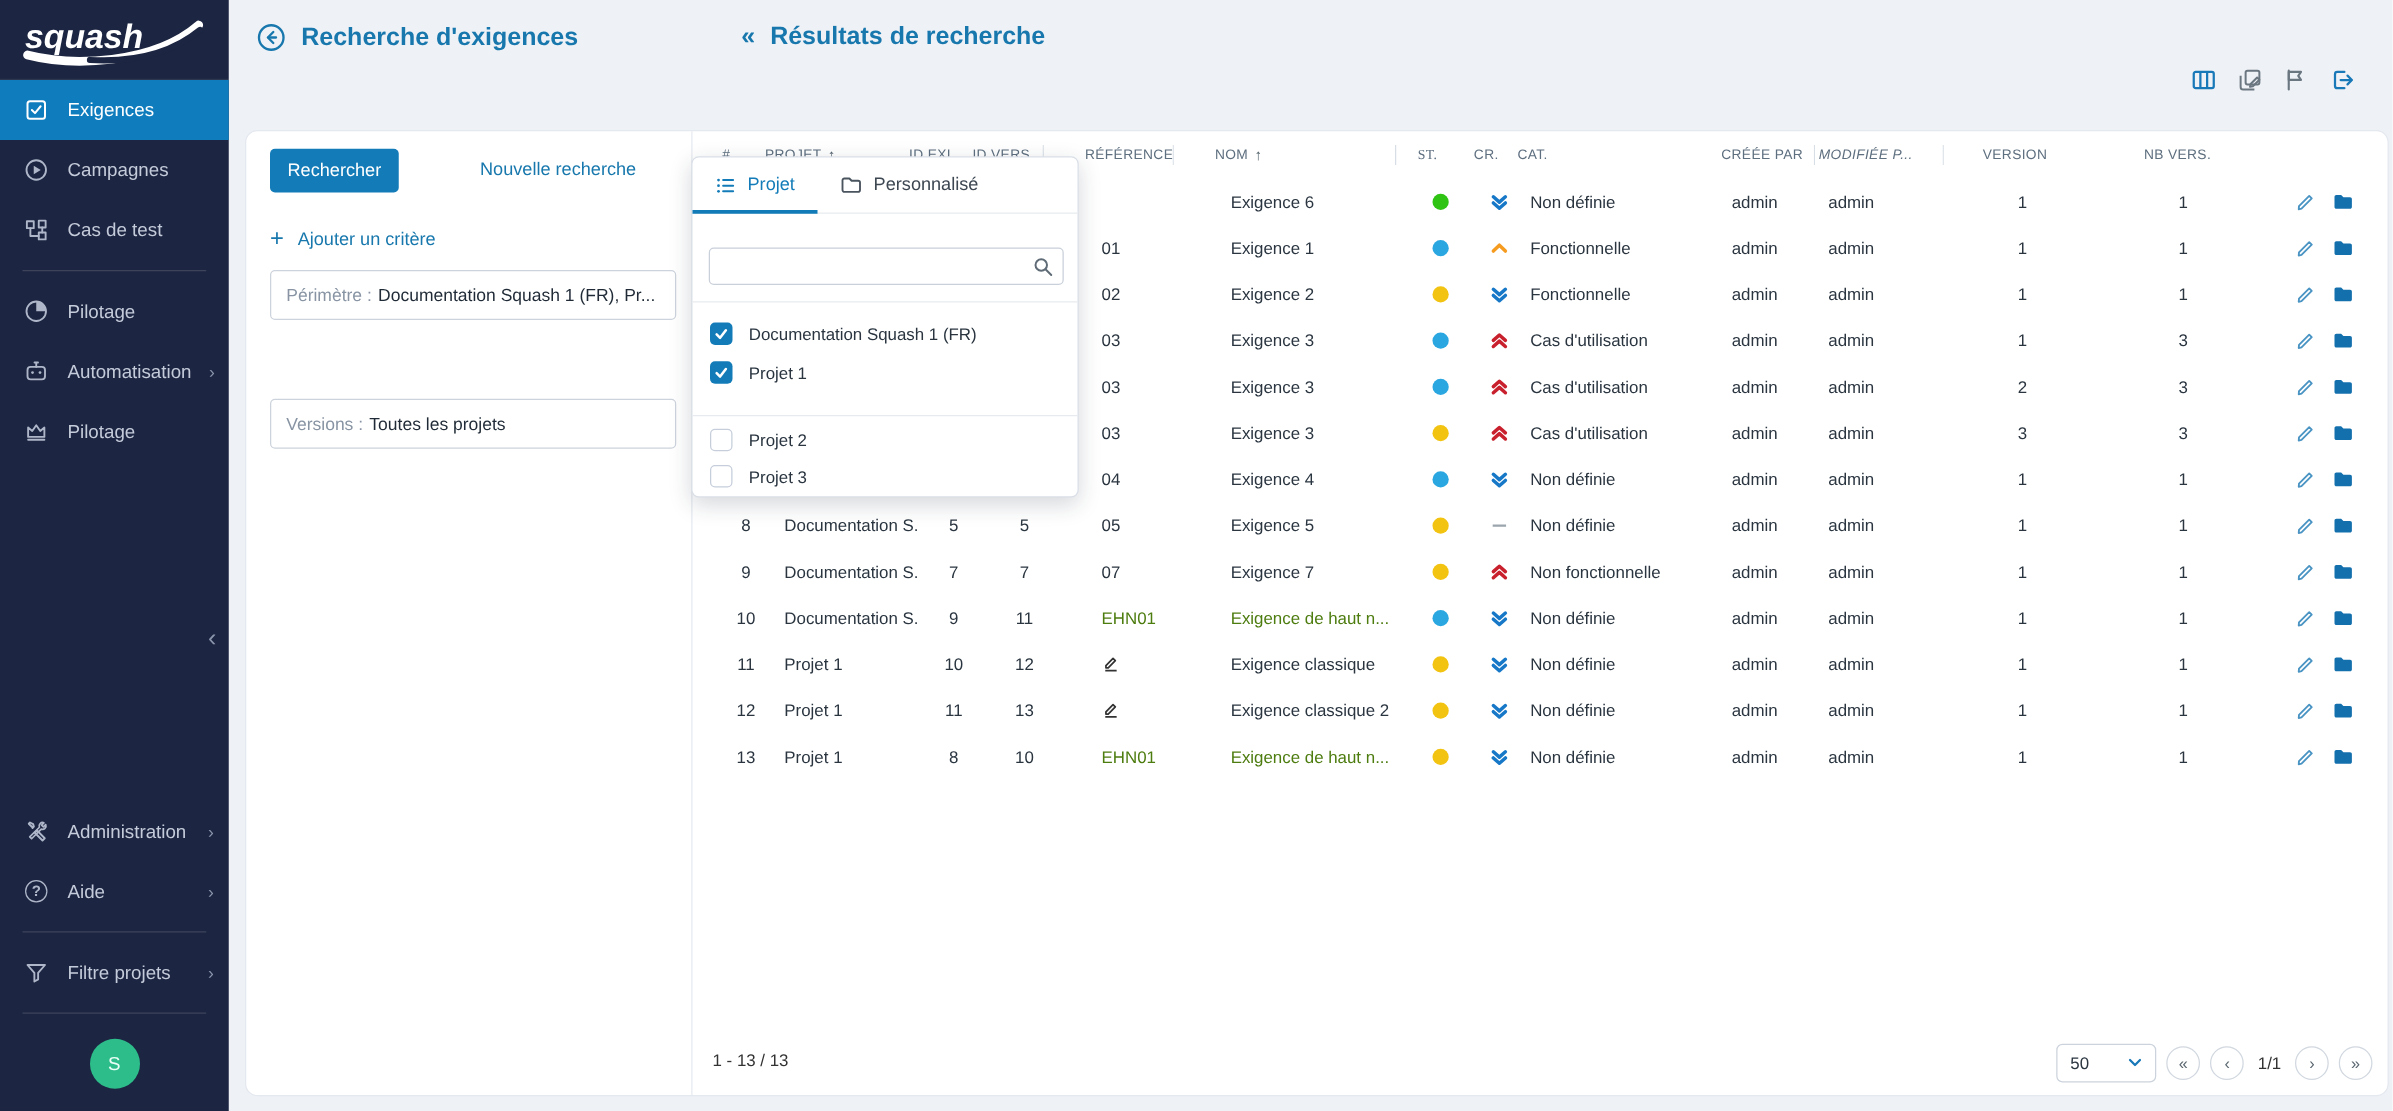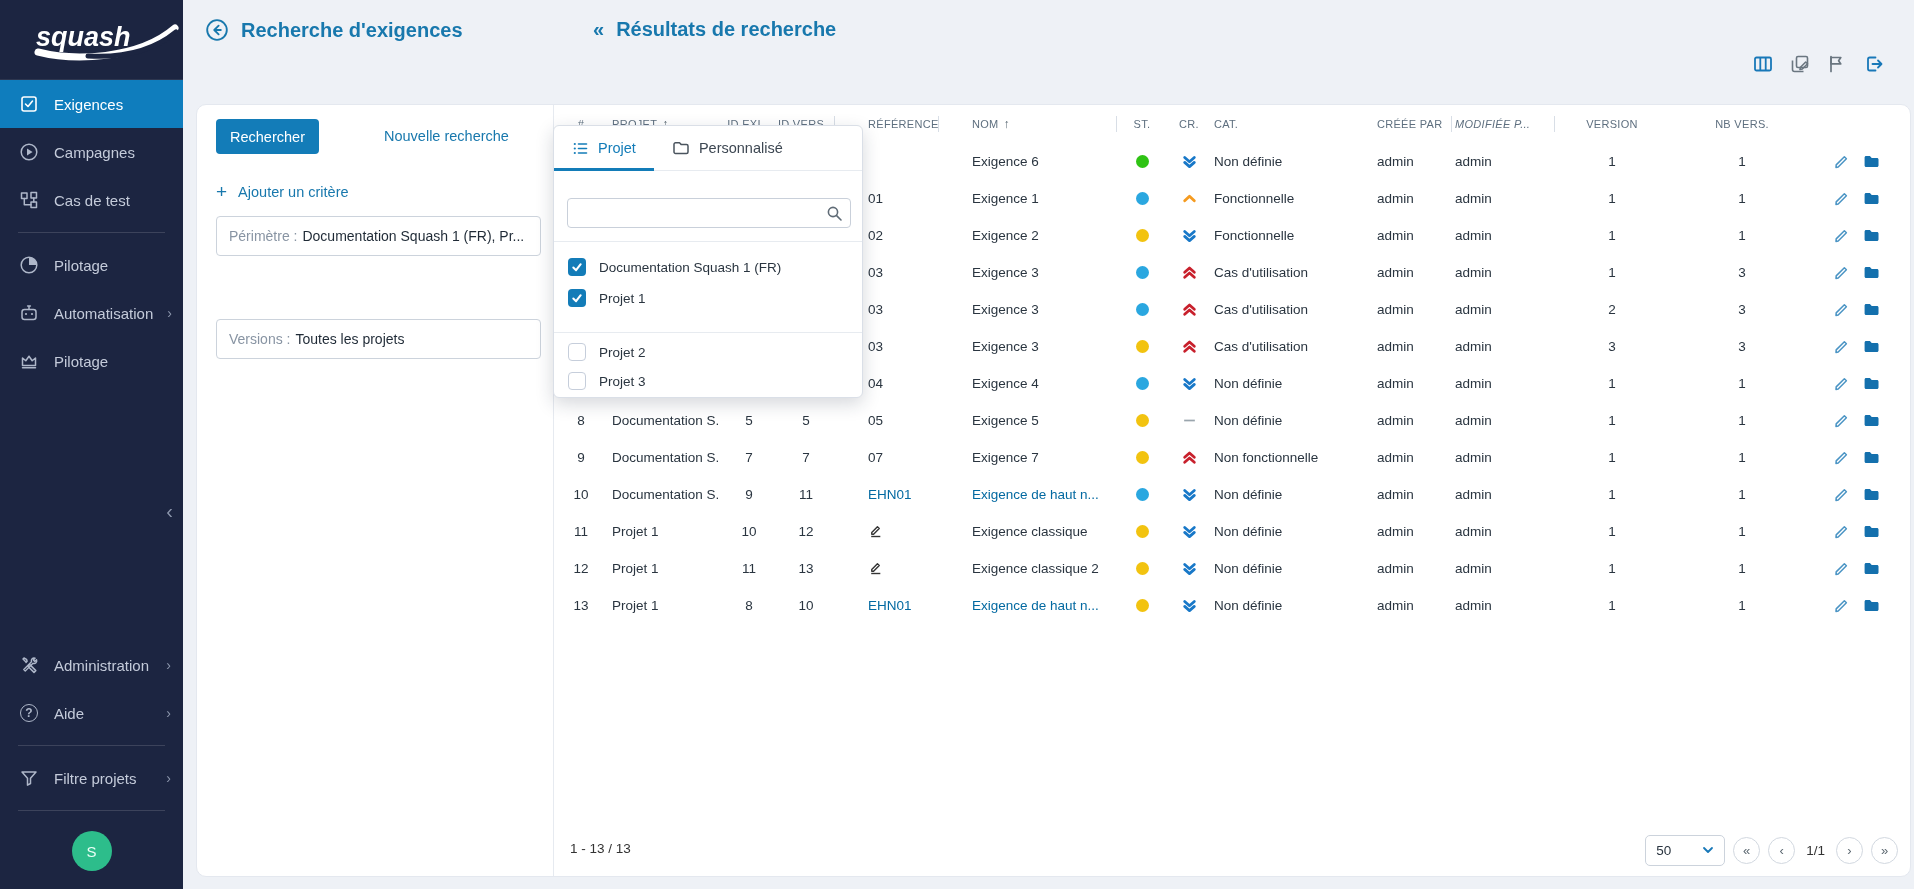--- a/index.html
+++ b/index.html
@@ -3,21 +3,21 @@
 <meta charset="utf-8">
 <style>
   * { box-sizing: border-box; }
   html,body { margin:0; padding:0; }
   body {
     width:1914px; height:889px; position:relative; overflow:hidden;
     background:#eef1f6; font-family:"Liberation Sans", sans-serif; color:#2a3540;
   }
   
   .sidebar { position:absolute; left:0; top:0; width:183px; height:889px; background:#1c2541; color:#c4cbda; }
-  .logo { height:80px; display:flex; align-items:center; padding-left:28px; border-bottom:1px solid rgba(255,255,255,.08); }
+  .logo { height:64px; display:flex; align-items:center; padding-left:12px; border-bottom:1px solid rgba(255,255,255,.08); }
   .nav-item { height:48px; display:flex; align-items:center; gap:14px; padding:0 12px 0 18px; font-size:15px; cursor:pointer; }
   .nav-item .ic { width:22px; height:22px; display:flex; align-items:center; justify-content:center; color:#aeb7c9; flex-shrink:0; }
   .nav-item.active { background:#0f7dbd; color:#ffffff; }
   .nav-item.active .ic { color:#ffffff; }
   .nav-item .chev { margin-left:auto; color:#8b95ab; font-size:14px; }
   .nav-divider { height:1px; background:rgba(255,255,255,.14); margin:8px 18px; }
   .collapse-chev { position:absolute; right:10px; top:500px; color:#8b95ab; font-size:20px; cursor:pointer; }
   .sidebar-bottom { position:absolute; left:0; right:0; bottom:0; padding-bottom:6px; }
   .avatar-row { height:64px; display:flex; align-items:center; justify-content:center; }
   .avatar { width:40px; height:40px; border-radius:50%; background:#2dbd8b; color:#eafff6; display:flex; align-items:center; justify-content:center; font-size:15px; cursor:pointer; }
@@ -49,21 +49,21 @@
   
   .table-area { position:absolute; left:357px; top:0; right:0; bottom:0; }
   .thead { position:absolute; top:0; left:0; right:0; height:38px; display:flex; align-items:center; color:#5e6f7f; font-size:11px; letter-spacing:.3px; }
   .th { height:100%; display:flex; align-items:center; gap:5px; padding:0 4px; position:relative; white-space:nowrap; overflow:hidden; }
   .th.sep::before { content:""; position:absolute; left:0; top:11px; height:16px; width:1px; background:#d8dee6; }
   .sort-arrow { font-size:12px; color:#55646f; }
   .tr { height:37px; display:flex; align-items:center; font-size:13.5px; color:#2a3540; cursor:pointer; }
   .td { height:100%; display:flex; align-items:center; padding:0 4px; white-space:nowrap; overflow:hidden; }
   .al-c { justify-content:center; text-align:center; }
   .pad-big { padding-left:34px; }
-  .link { color:#0369a1; }
+  .link { color:#4d7c0f; }
   .dot { width:13px; height:13px; border-radius:50%; }
   .act-ic { width:30px; display:flex; justify-content:center; cursor:pointer; }
   
   .tfooter { position:absolute; bottom:10px; left:0; right:0; height:32px; }
   .range { position:absolute; left:16px; top:7px; font-size:13.5px; color:#333; }
   .pager { position:absolute; right:12px; top:0; display:flex; align-items:center; gap:8px; height:32px; }
   .pagesize { width:80px; height:31px; border:1px solid #ccd3dc; border-radius:5px; display:flex; align-items:center; justify-content:space-between; padding:0 10px; font-size:13.5px; cursor:pointer; background:#fff; }
   .pg-btn { width:27px; height:27px; border:1px solid #d2d8e0; border-radius:50%; background:#fff; color:#5b6770; display:flex; align-items:center; justify-content:center; font-size:13px; cursor:pointer; }
   .pg-cur { font-size:13.5px; color:#333; margin:0 3px; }
   
@@ -279,21 +279,21 @@
           <div class="th al-c" style="width: 56px;">
             <span>ID VERS...</span>
           </div>
           <div class="th pad-big sep" style="width: 104px;">
             <span>RÉFÉRENCE</span>
           </div>
           <div class="th pad-big sep" style="width: 178px;">
             <span>NOM</span>
             <span class="sort-arrow">↑</span>
           </div>
-          <div class="th al-c sep" style="width: 52px;">
+          <div class="th al-c sep" style="width: 52px; font-family: Liberation Serif, serif;">
             <span>ST.</span>
           </div>
           <div class="th al-c" style="width: 42px;">
             <span>CR.</span>
           </div>
           <div class="th " style="width: 163px;">
             <span>CAT.</span>
           </div>
           <div class="th " style="width: 78px;">
             <span>CRÉÉE PAR</span>
@@ -304,21 +304,21 @@
           <div class="th al-c sep" style="width: 116px;">
             <span>VERSION</span>
           </div>
           <div class="th al-c" style="width: 144px;">
             <span>NB VERS.</span>
           </div>
           <div class="th " style="width: 93px;">
             <span></span>
           </div>
         </div>
-      <div style="position: absolute; top: 38px; left: 0px; right: 0px;">
+      <div style="position: absolute; top: 38px; left: 16px; right: 0px;">
           <div class="tr">
             <div class="td al-c" style="width: 54px;">
               <span></span>
             </div>
             <div class="td " style="width: 112px;">
               <span></span>
             </div>
             <div class="td al-c" style="width: 58px;">
               <span></span>
             </div>

